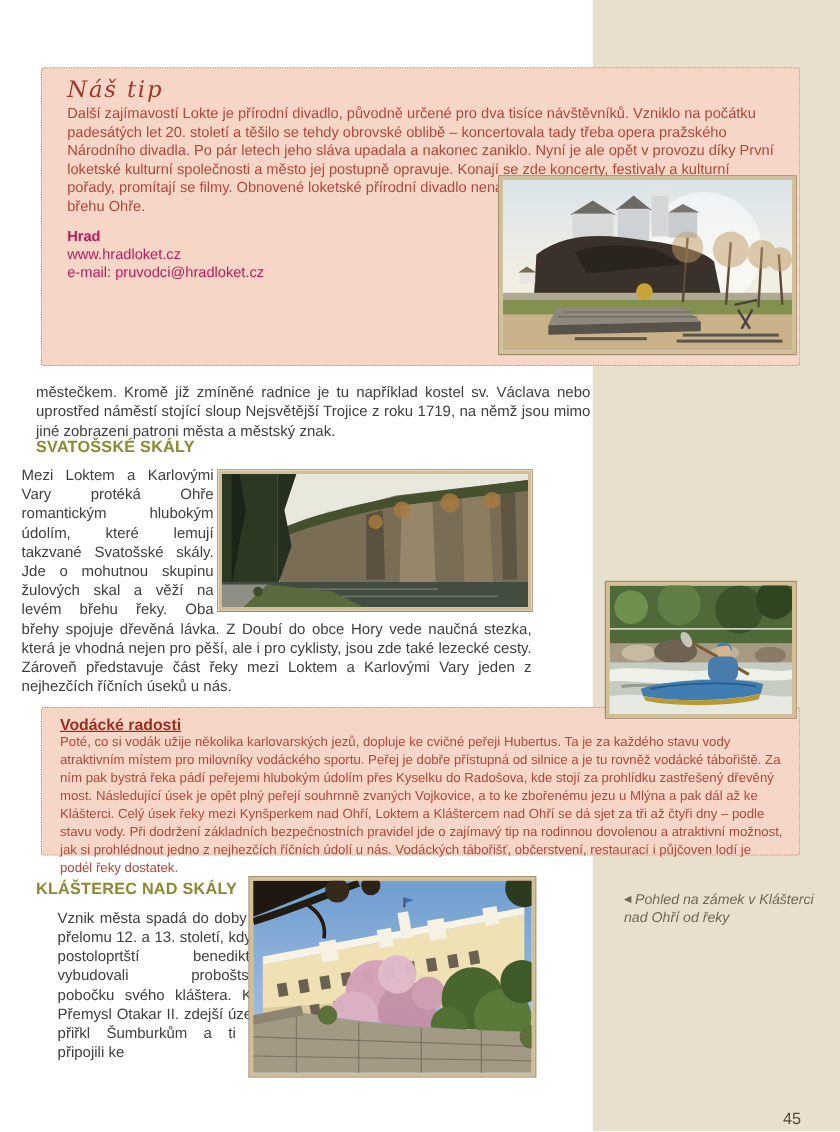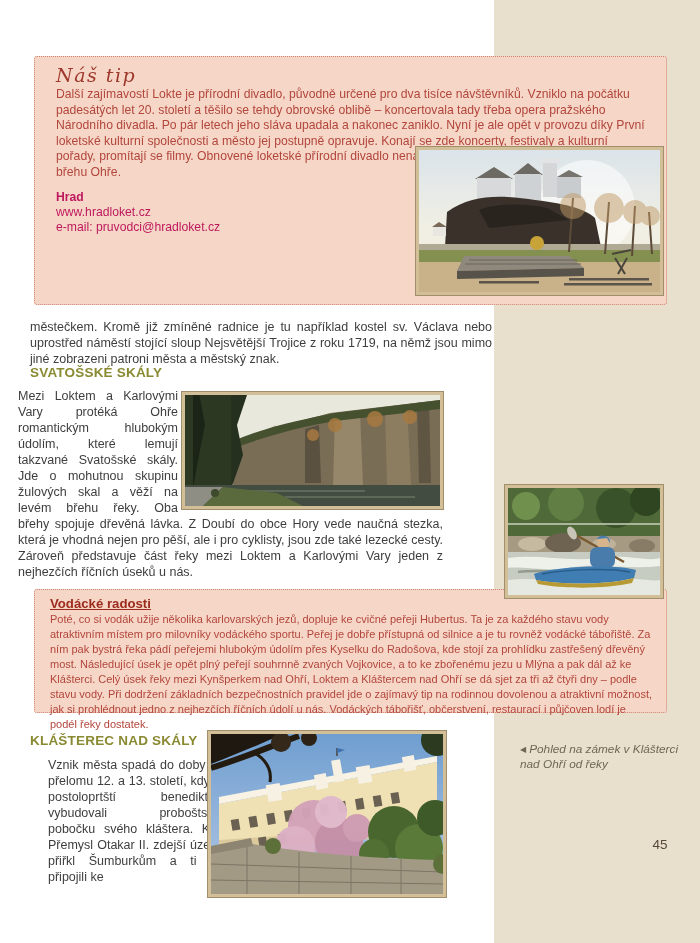--- a/index.html
+++ b/index.html
@@ -57,21 +57,21 @@
   .flow-sv{position:absolute;left:18px;top:388px;width:425px;}
   .flow-sv .ph-float{float:right;position:relative;border:3px solid #d2bf98;
     box-shadow:0 0 0 1px #a08e6d;width:255px;height:111px;margin:4px 0 6px 4px;line-height:0;}
   .flow-kl{position:absolute;left:48px;top:757px;width:176px;}
 
   .caption{
     position:absolute;left:492px;top:742px;width:170px;
     font-size:11.8px;font-style:italic;color:#6e6852;line-height:15px;z-index:2;margin-left:28px;
   }
   .caption .arrow{font-style:normal;font-size:8px;vertical-align:1px;margin-right:3px;}
-  .pagenum{position:absolute;left:640px;top:837px;width:40px;text-align:center;
+  .pagenum{position:absolute;left:640px;top:925px;width:40px;text-align:center;
     font-size:13.5px;color:#55493c;z-index:2;}
 </style>
 </head>
 <body>
 
 <div class="beige-col"></div>
 
 <div class="pinkbox tipbox">
   <div class="tip-script">Náš tip</div>
   <div class="tip-body"><span>Další zajímavostí Lokte je </span><b>přírodní divadlo</b><span>, původně určené pro dva tisíce návštěvníků. Vzniklo na počátku padesátých let 20. století a těšilo se tehdy obrovské oblibě – koncertovala tady třeba opera pražského Národního divadla. Po pár letech jeho sláva upadala a nakonec zaniklo. Nyní je ale opět v provozu díky První loketské kulturní společnosti a město jej postupně opravuje. Konají se zde koncerty, festivaly a kulturní pořady, promítají se filmy. Obnovené loketské přírodní divadlo nenajdete přímo pod hradem, ale na druhém břehu Ohře.</span></div>

